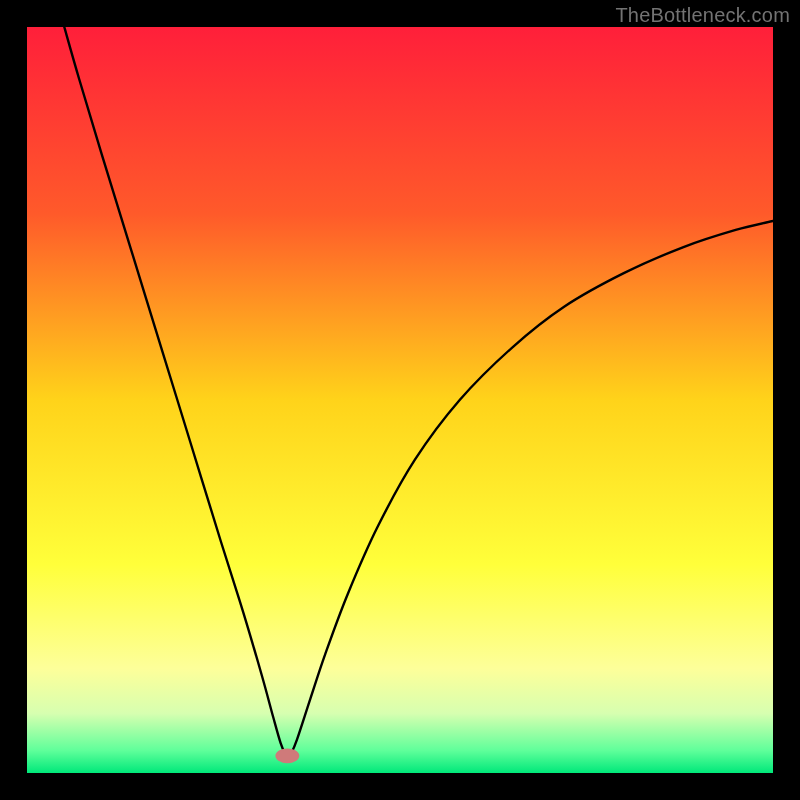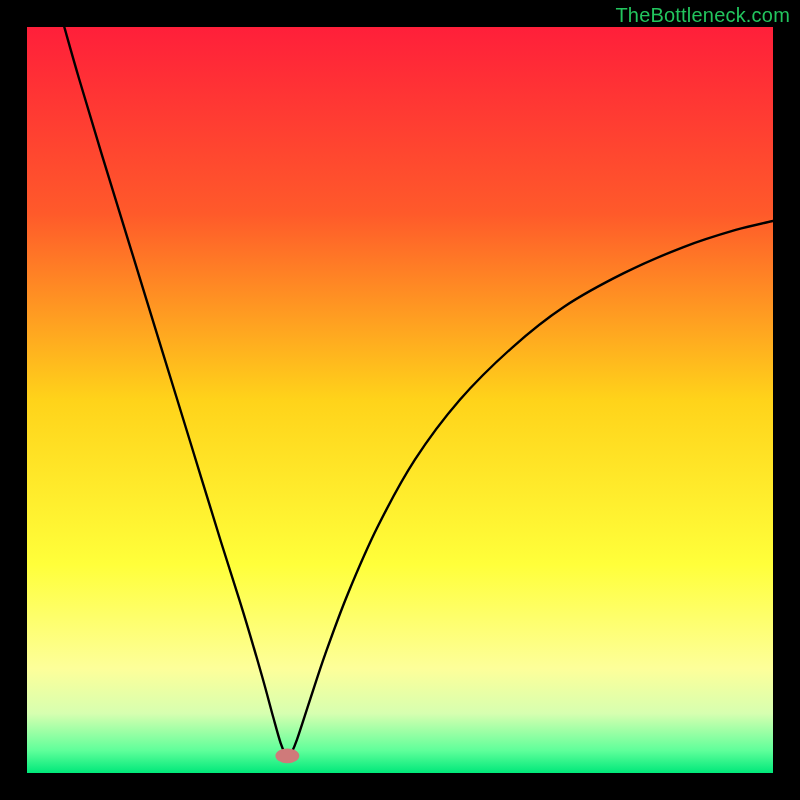--- a/index.html
+++ b/index.html
@@ -14,21 +14,21 @@
   .outer {
     position: relative;
     width: 800px;
     height: 800px;
     background: #000;
   }
   .watermark {
     position: absolute;
     top: 4px;
     right: 10px;
-    color: #22c55e;
+    color: #737373;
     font-size: 20px;
     font-weight: 500;
     letter-spacing: 0.2px;
     z-index: 10;
     user-select: none;
   }
   svg.plot {
     position: absolute;
     left: 27px;
     top: 27px;

